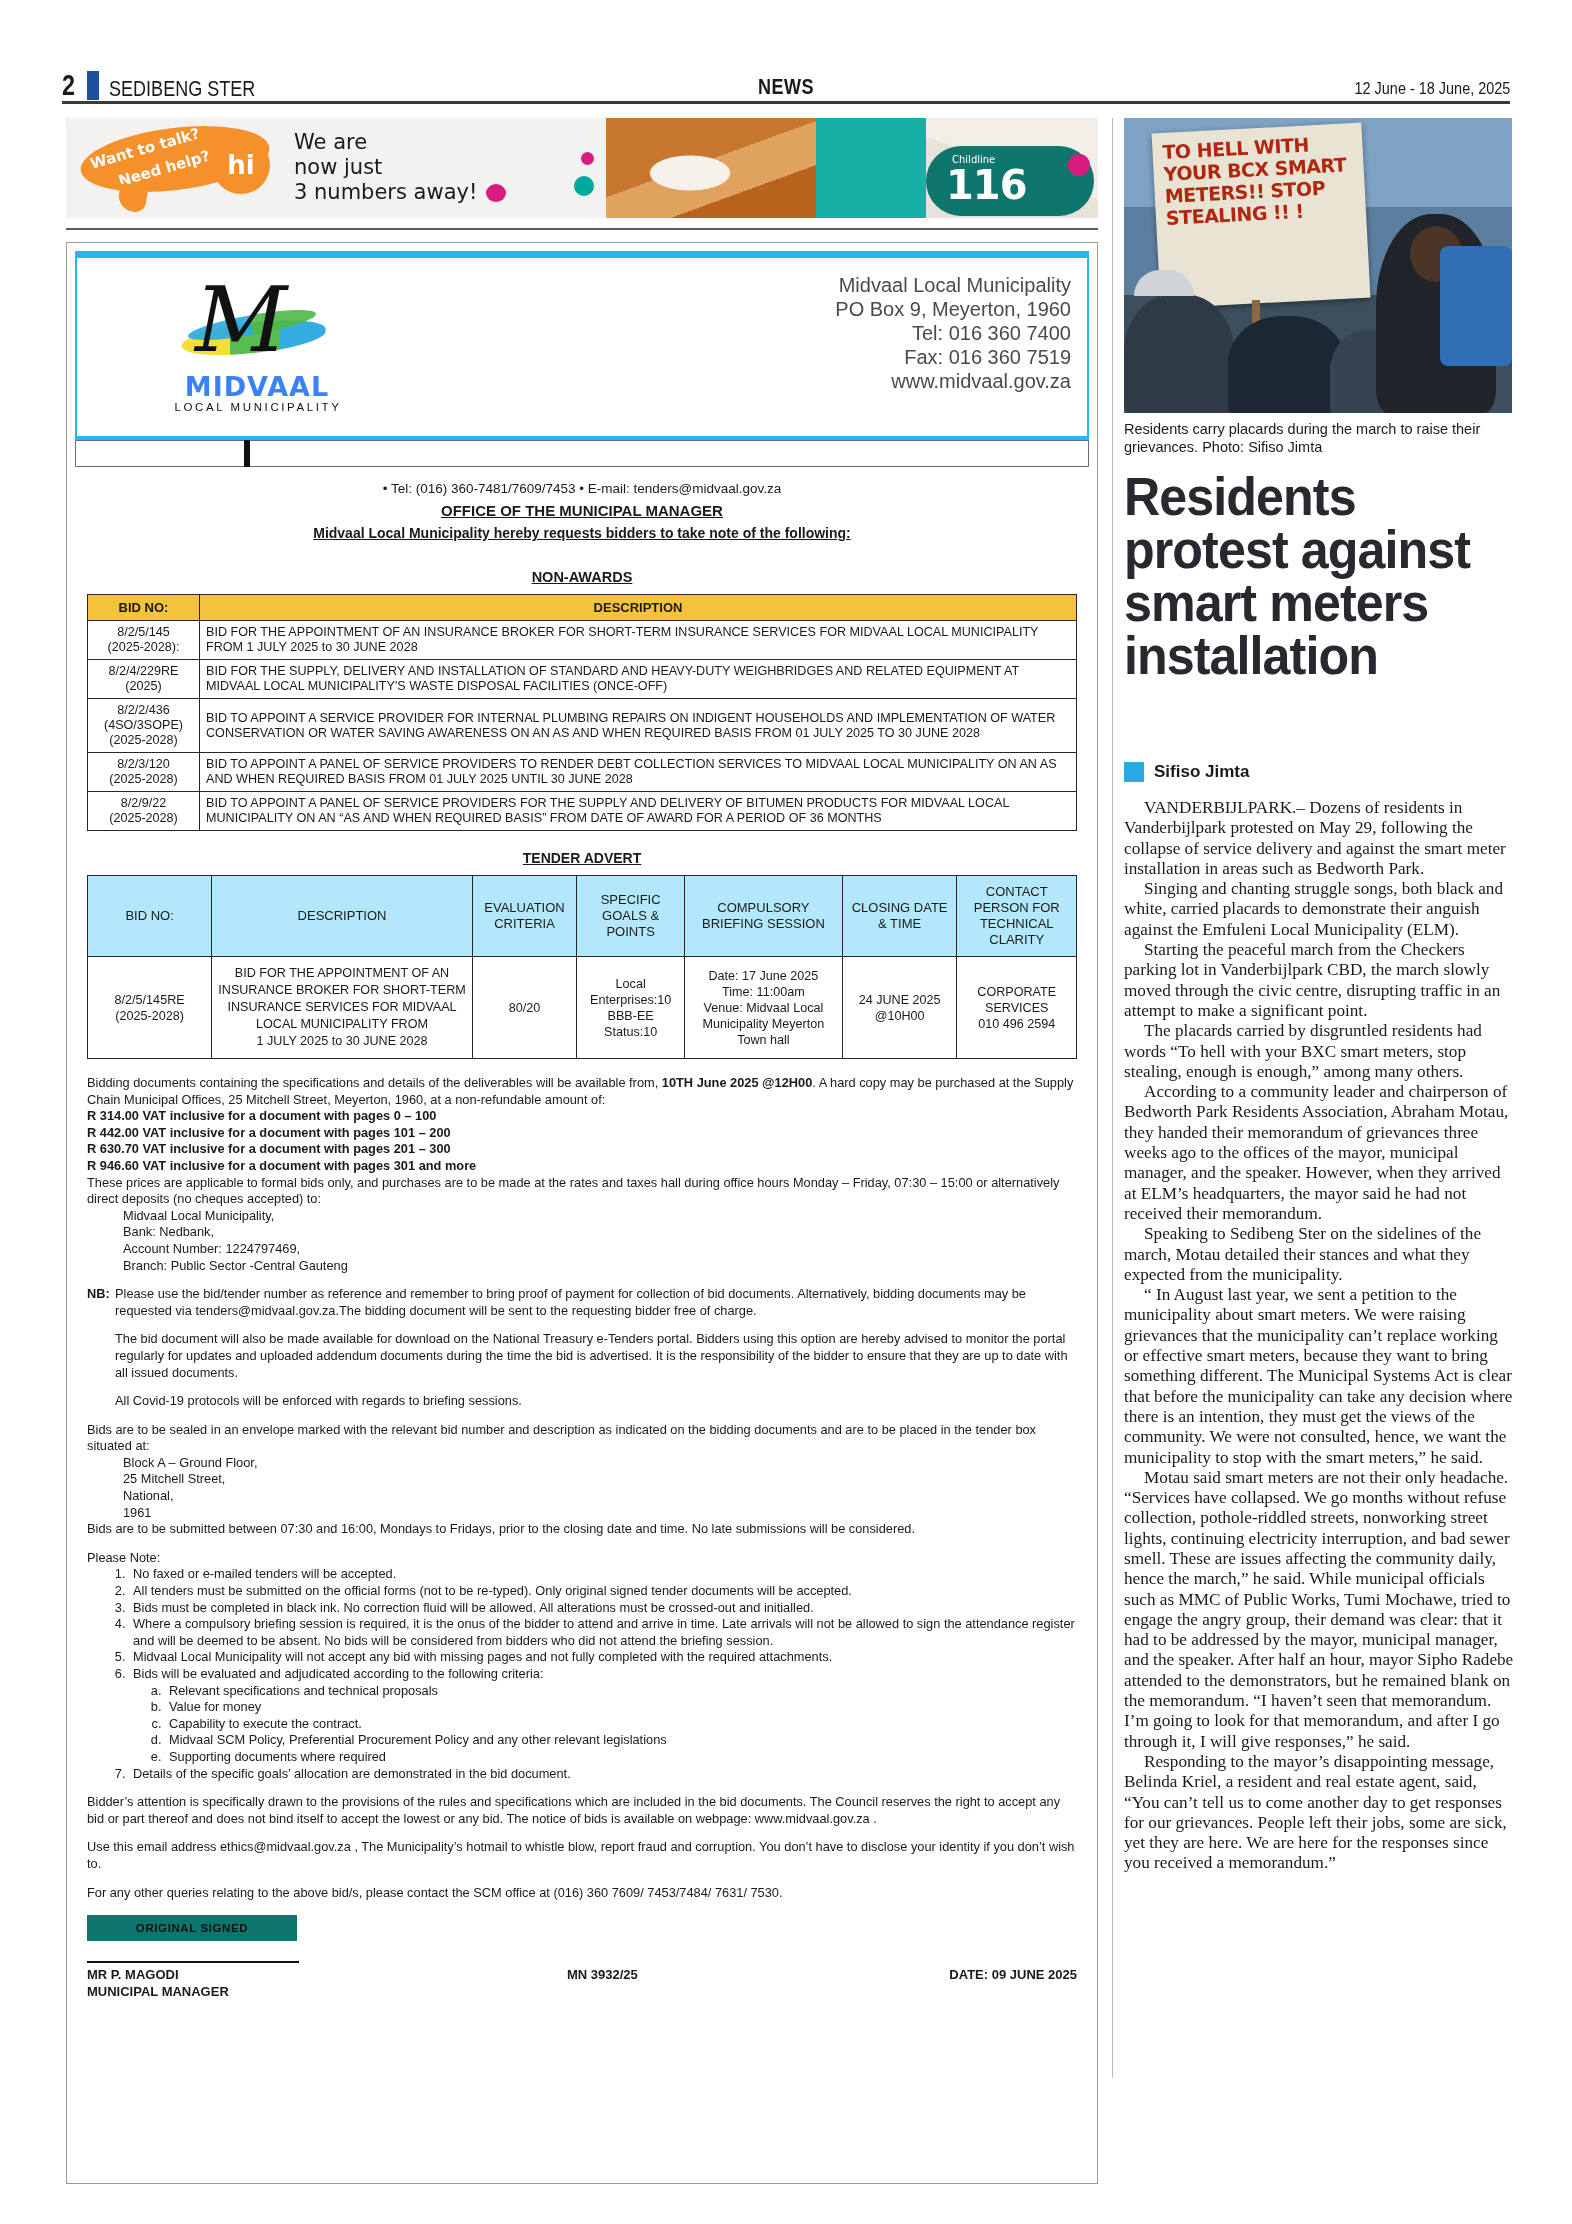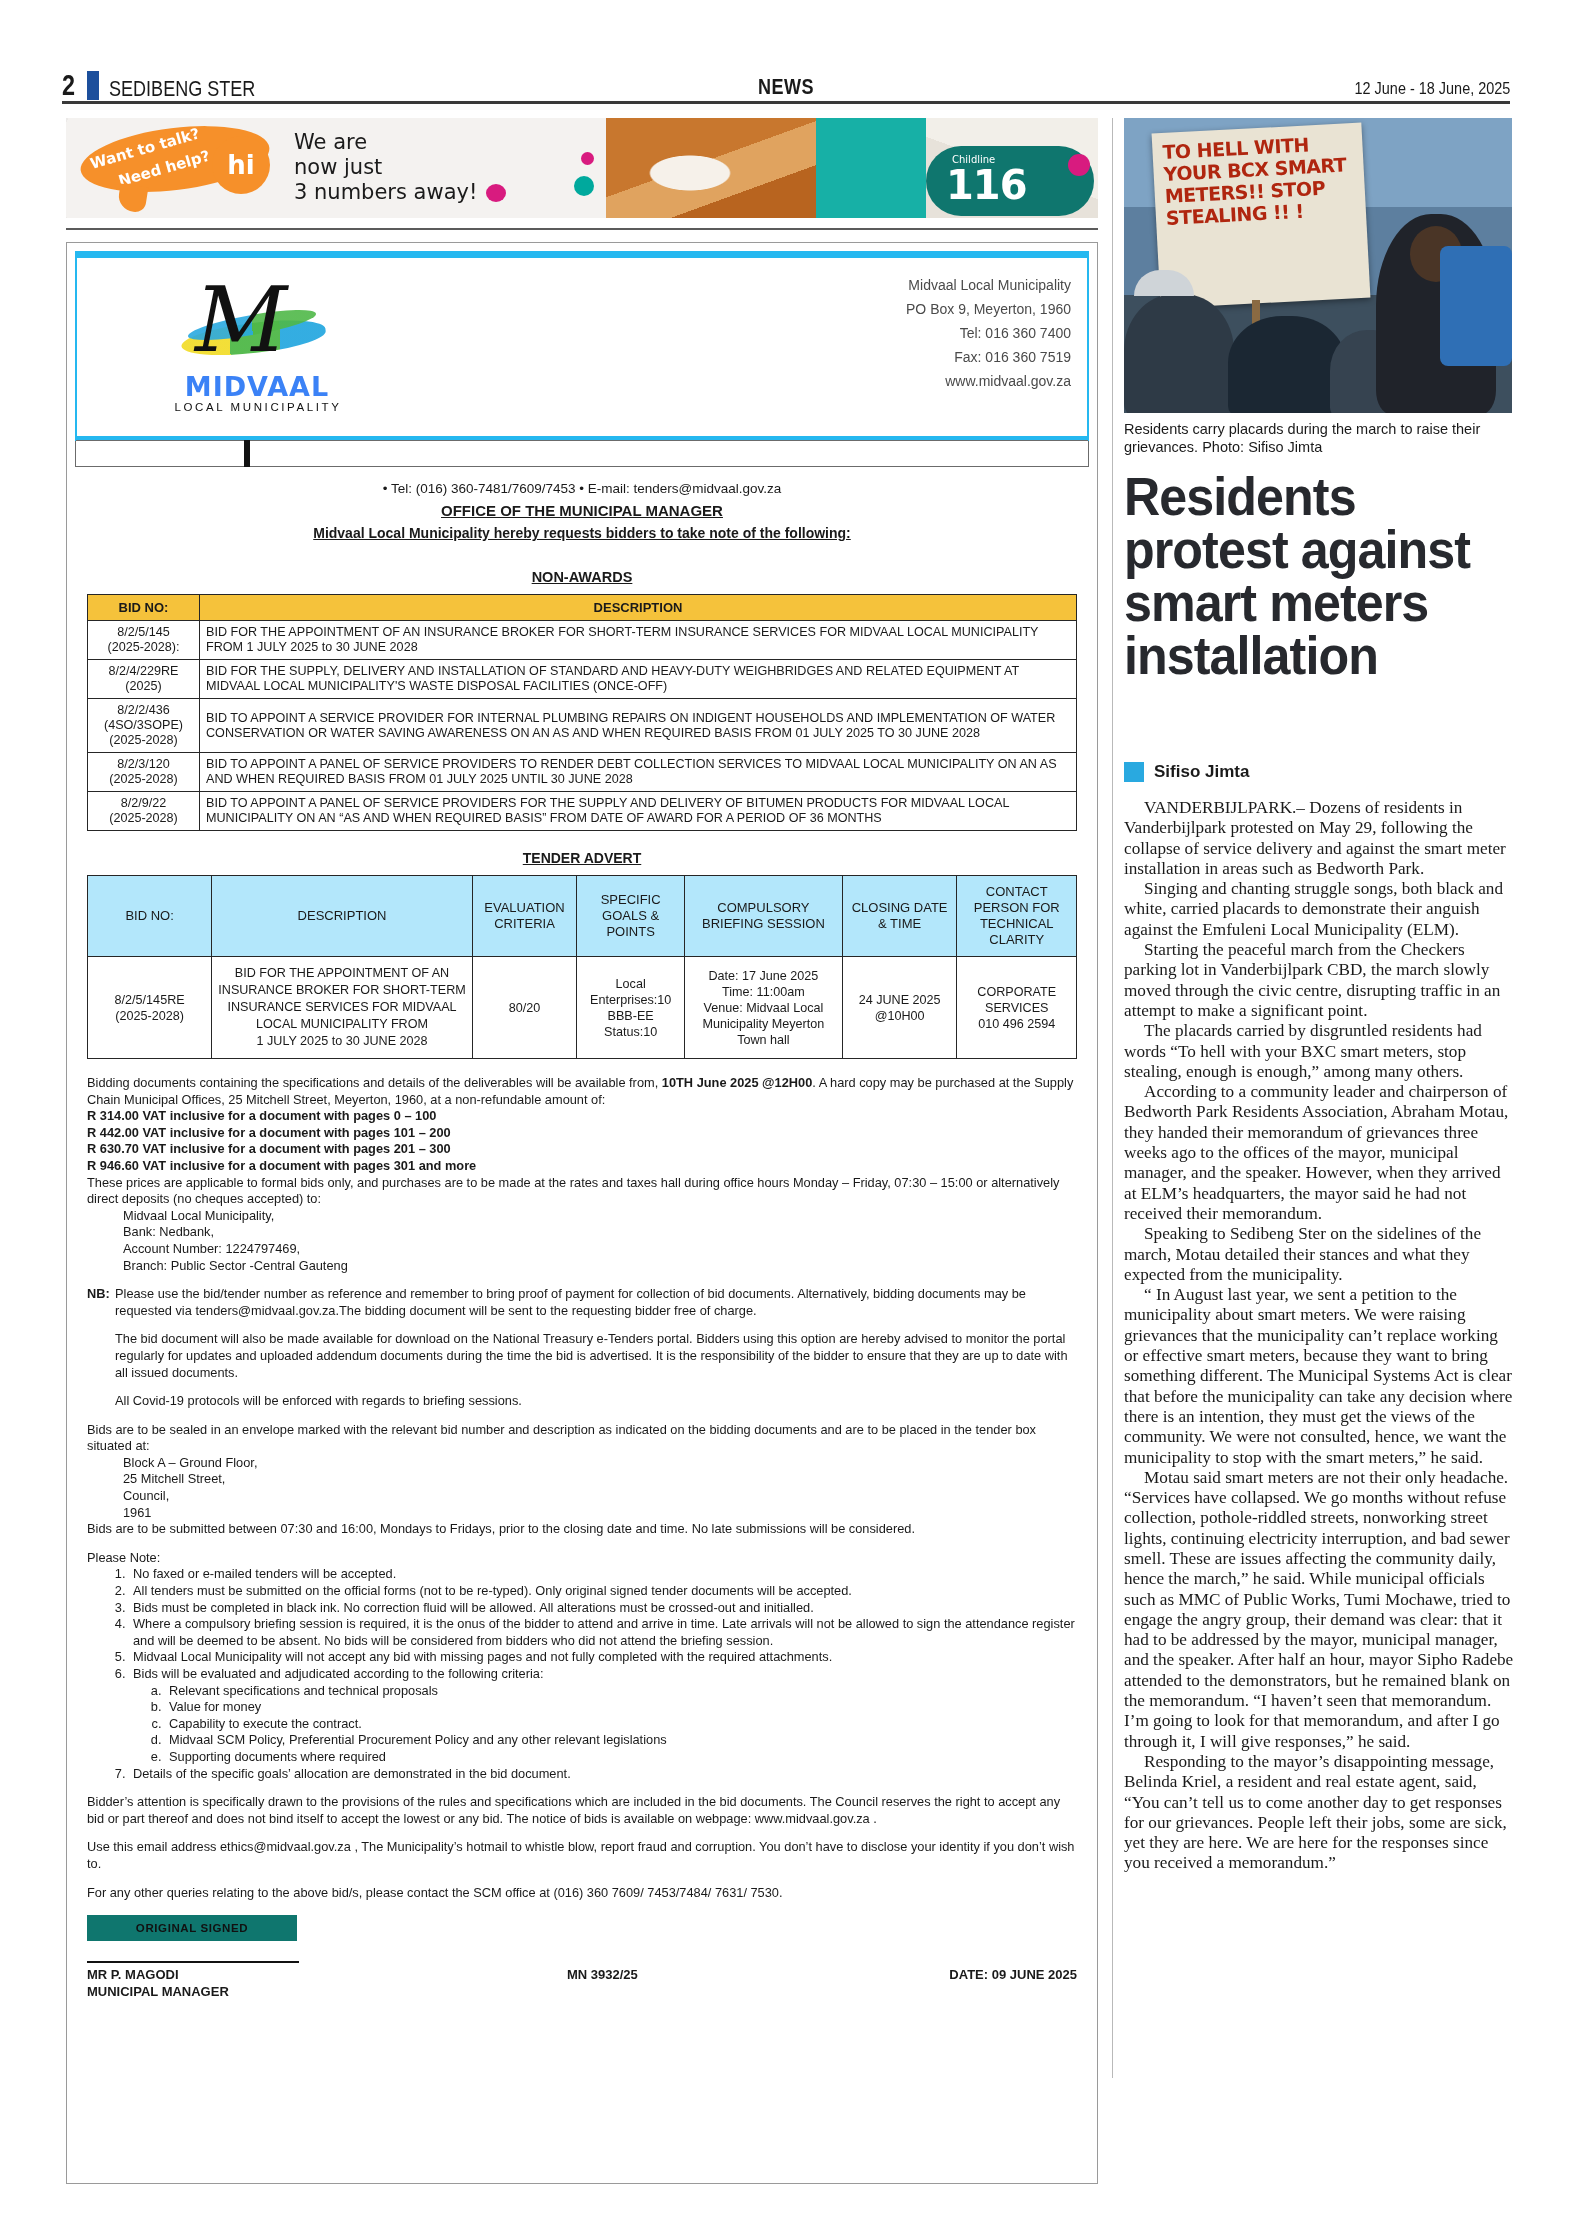--- a/index.html
+++ b/index.html
@@ -127,21 +127,21 @@
     position:absolute; left:5px; top:100px; width:210px; text-align:center;
     font-size:27px; font-weight:bold; letter-spacing:1px; color:#3b82f6;
     font-family:"DejaVu Sans",sans-serif;
   }
   #letterhead .logo .sub {
     position:absolute; left:6px; top:130px; width:210px; text-align:center;
     font-size:11.5px; letter-spacing:2.6px; color:#111;
   }
   #letterhead .addr {
     position:absolute; right:16px; top:20px; text-align:right;
-    font-size:14px; line-height:24px; color:#4a4a4a;
+    font-size:20px; line-height:24px; color:#4a4a4a;
     font-family:"Liberation Sans", sans-serif;
   }
   #letterhead .botline { position:absolute; left:0; bottom:0; width:100%; height:5px; background:#25b8f0; }
   #lh-under {
     position:relative; margin:0 8px; height:26px;
     border:1px solid #6b6b6b; border-top:none;
   }
   #lh-under:before{ content:""; position:absolute; left:0; top:-1px; width:100%; height:1px; background:#6b6b6b;}
   #lh-under .blacktab{ position:absolute; left:168px; top:-1px; width:6px; height:27px; background:#111;}
 
@@ -396,21 +396,21 @@
       <div>Please use the bid/tender number as reference and remember to bring proof of payment for collection of bid documents. Alternatively, bidding documents may be requested via tenders@midvaal.gov.za.The bidding document will be sent to the requesting bidder free of charge.</div>
     </div>
     <div class="sp"></div>
     <p class="ind" style="padding-left:28px">The bid document will also be made available for download on the National Treasury e-Tenders portal. Bidders using this option are hereby advised to monitor the portal regularly for updates and uploaded addendum documents during the time the bid is advertised. It is the responsibility of the bidder to ensure that they are up to date with all issued documents.</p>
     <div class="sp"></div>
     <p class="ind" style="padding-left:28px">All Covid-19 protocols will be enforced with regards to briefing sessions.</p>
     <div class="sp"></div>
     <p>Bids are to be sealed in an envelope marked with the relevant bid number and description as indicated on the bidding documents and are to be placed in the tender box situated at:</p>
     <p class="ind">Block A – Ground Floor,</p>
     <p class="ind">25 Mitchell Street,</p>
-    <p class="ind">Council,</p>
+    <p class="ind">National,</p>
     <p class="ind">1961</p>
     <p>Bids are to be submitted between 07:30 and 16:00, Mondays to Fridays, prior to the closing date and time. No late submissions will be considered.</p>
     <div class="sp"></div>
     <p>Please Note:</p>
     <ol>
       <li>No faxed or e-mailed tenders will be accepted.</li>
       <li>All tenders must be submitted on the official forms (not to be re-typed). Only original signed tender documents will be accepted.</li>
       <li>Bids must be completed in black ink. No correction fluid will be allowed. All alterations must be crossed-out and initialled.</li>
       <li>Where a compulsory briefing session is required, it is the onus of the bidder to attend and arrive in time. Late arrivals will not be allowed to sign the attendance register and will be deemed to be absent. No bids will be considered from bidders who did not attend the briefing session.</li>
       <li>Midvaal Local Municipality will not accept any bid with missing pages and not fully completed with the required attachments.</li>

